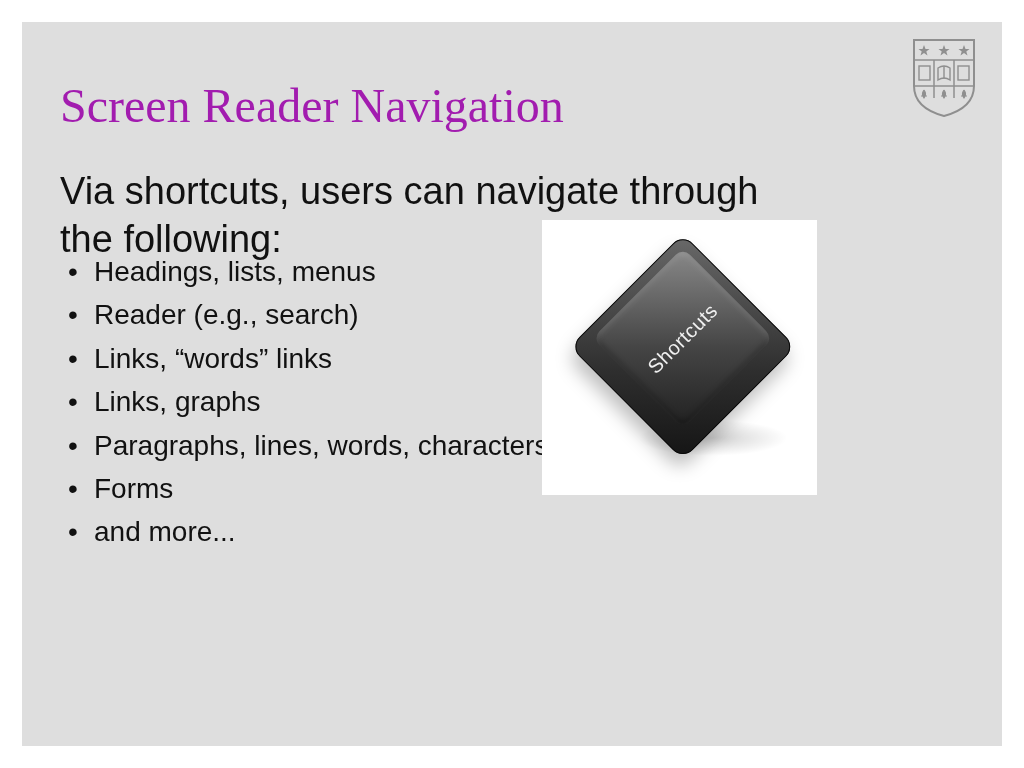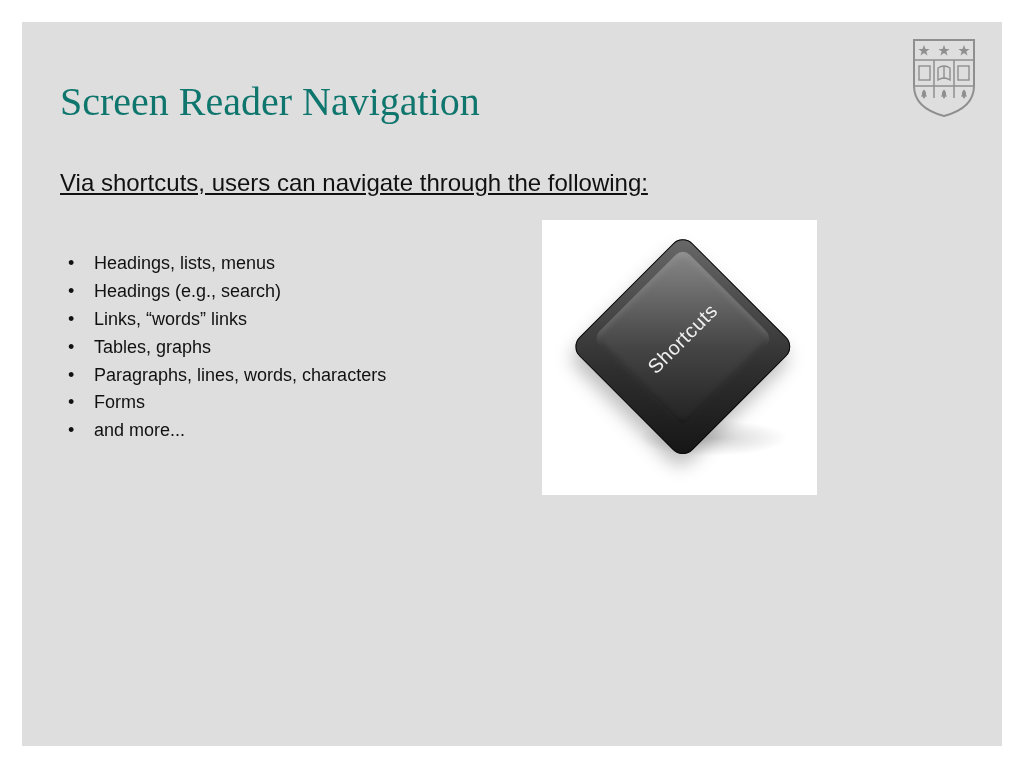--- a/index.html
+++ b/index.html
@@ -9,46 +9,45 @@
     margin: 22px;
     width: 980px;
     height: 724px;
     background: #dedede;
   }
   .title {
     position: absolute;
     left: 38px;
     top: 56px;
     font-family: "Times New Roman", Times, serif;
-    font-size: 40px;
+    font-size: 48px;
     font-weight: 400;
-    color: #0f766e;
+    color: #a21caf;
   }
   .crest {
     position: absolute;
     right: 24px;
     top: 14px;
     width: 68px;
     height: 82px;
   }
   .intro {
     position: absolute;
     left: 38px;
     top: 146px;
     width: 720px;
-    font-size: 24px;
+    font-size: 38px;
     color: #111;
     line-height: 1.25;
-    text-decoration: underline;
   }
   .bullets {
     position: absolute;
     left: 38px;
     top: 228px;
-    font-size: 18px;
+    font-size: 28px;
     color: #111;
     list-style: none;
   }
   .bullets li {
     line-height: 1.55;
     padding-left: 34px;
     position: relative;
   }
   .bullets li::before {
     content: "•";
@@ -143,23 +142,23 @@
       </g>
     </svg>
   </div>
 
   <h1 class="title">Screen Reader Navigation</h1>
 
   <p class="intro">Via shortcuts, users can navigate through the following:</p>
 
   <ul class="bullets">
     <li>Headings, lists, menus</li>
-    <li>Headings (e.g., search)</li>
+    <li>Reader (e.g., search)</li>
     <li>Links, “words” links</li>
-    <li>Tables, graphs</li>
+    <li>Links, graphs</li>
     <li>Paragraphs, lines, words, characters</li>
     <li>Forms</li>
     <li>and more...</li>
   </ul>
 
   <div class="keyimg">
     <div class="shadow"></div>
     <div class="keycap">
       <div class="base"></div>
       <div class="top">

